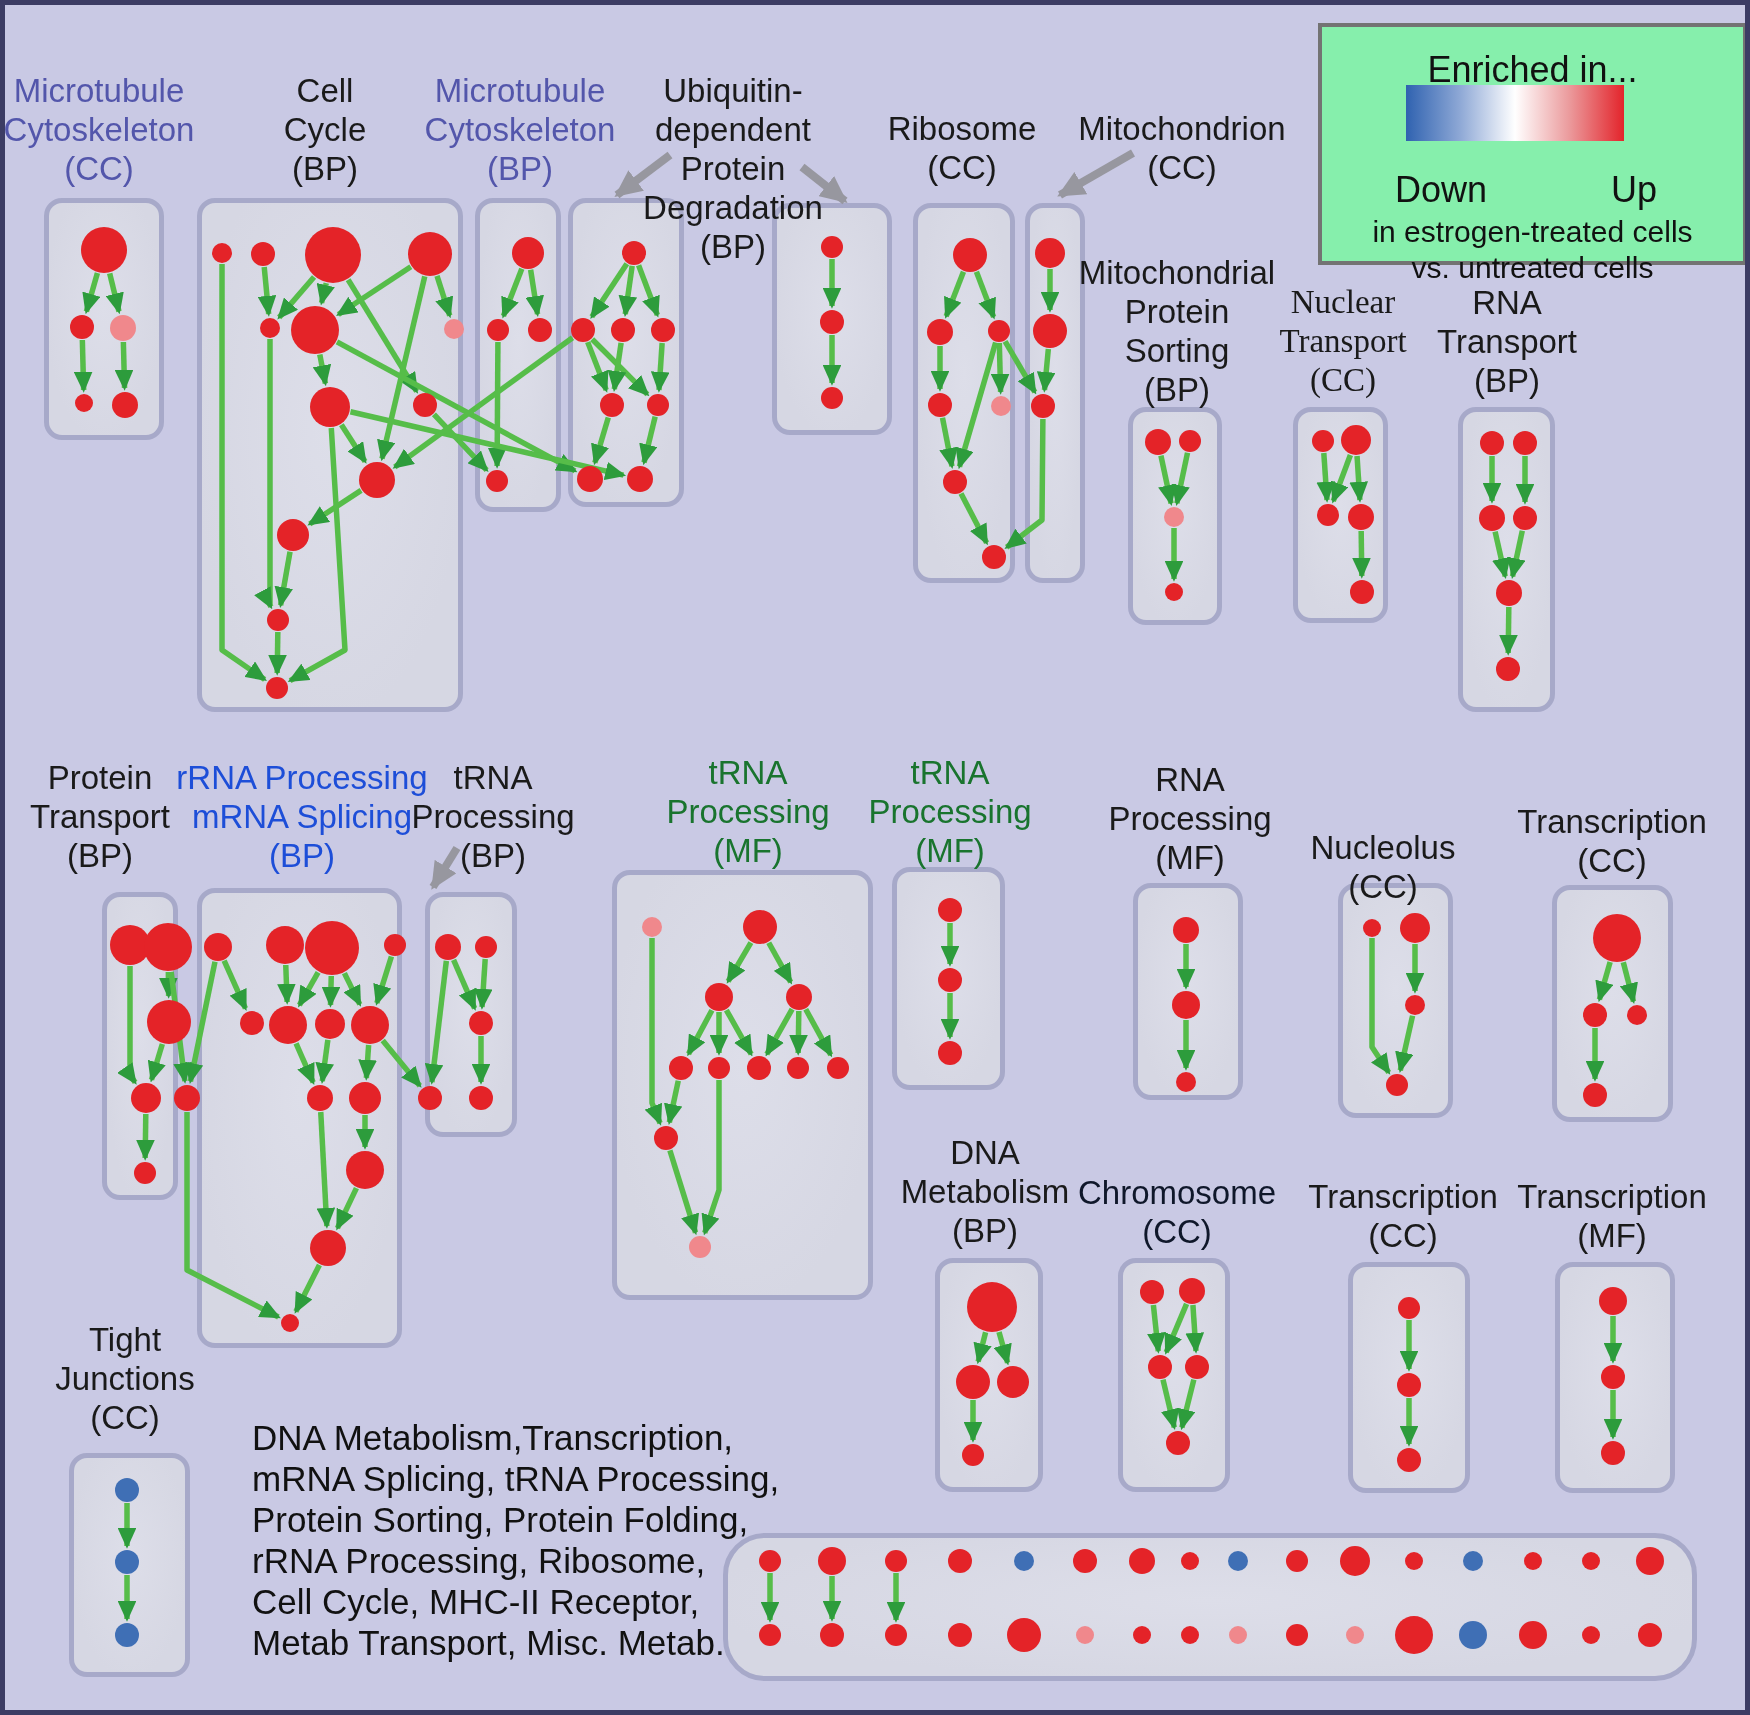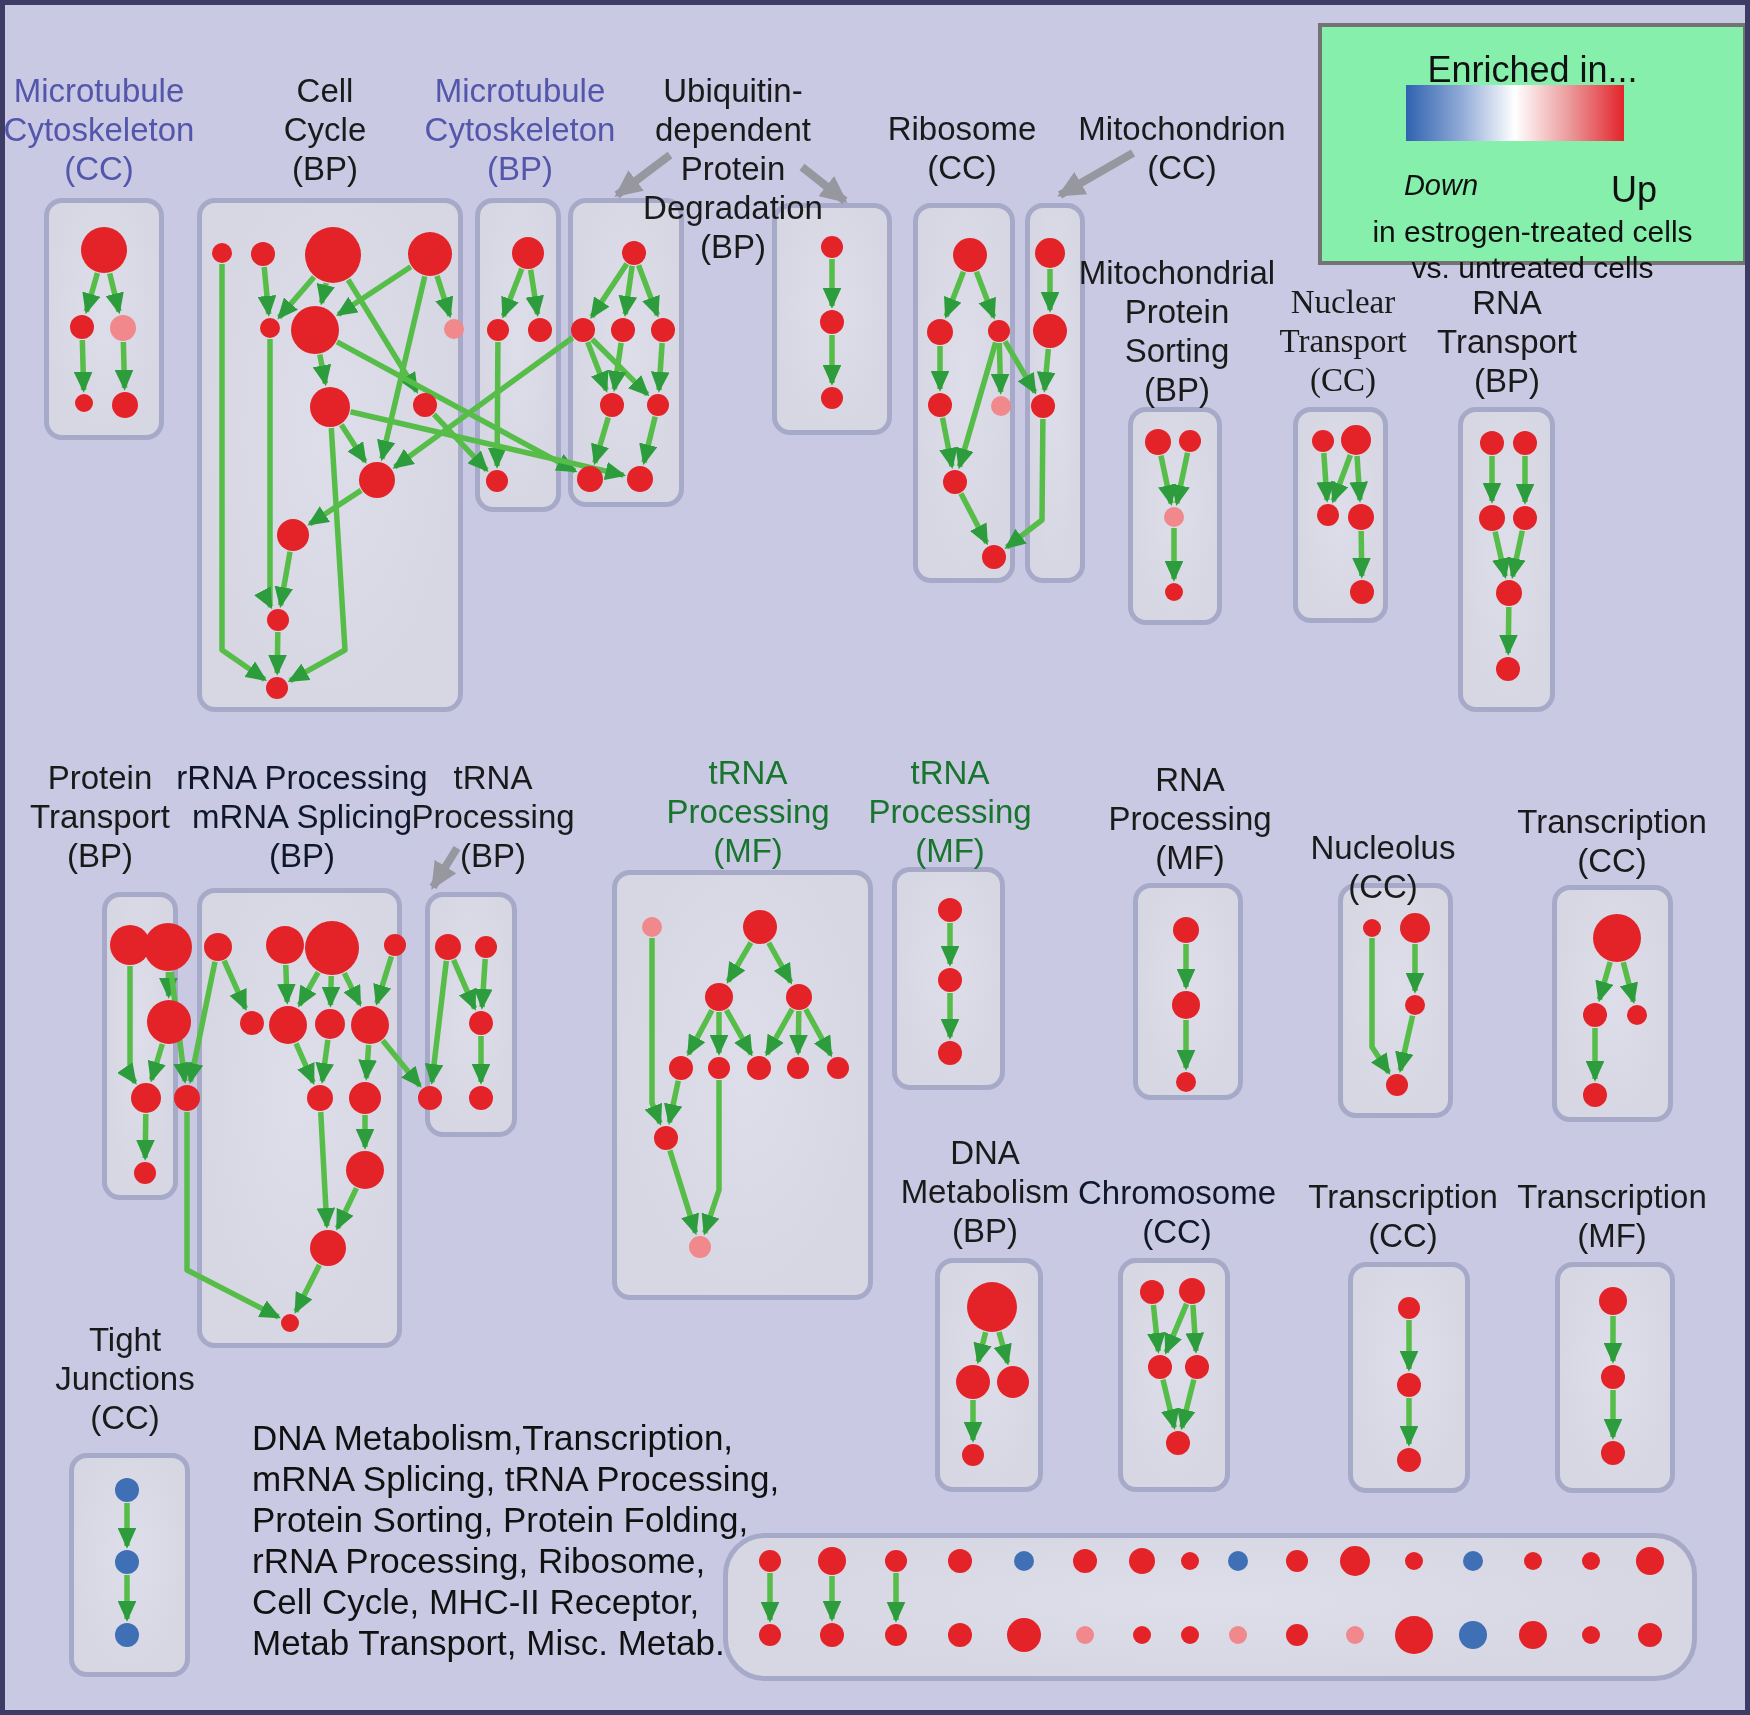--- a/index.html
+++ b/index.html
@@ -21,21 +21,21 @@
     color:#1a1a1a; z-index:5;
   }
   #net{position:absolute; left:0; top:0; z-index:4;}
   .legend{
     position:absolute; left:1313px; top:18px; width:429px; height:242px;
     box-sizing:border-box; border:4px solid #737373; background:#86efac; z-index:6;
   }
   .legend .ltitle{position:absolute; left:50%; top:22px; transform:translateX(-50%);
     font-size:36px; color:#111;}
   .legend .lbar{position:absolute; left:84px; top:58px; width:218px; height:56px;}
-  .legend .ldown{position:absolute; left:119px; top:142px; transform:translateX(-50%); font-size:29px; color:#111;font-style:italic;}
+  .legend .ldown{position:absolute; left:119px; top:142px; transform:translateX(-50%); font-size:36px; color:#111;}
   .legend .lup{position:absolute; left:312px; top:142px; transform:translateX(-50%); font-size:36px; color:#111;}
   .legend .lsub1{position:absolute; left:50%; top:188px; transform:translateX(-50%); font-size:30px; color:#111; white-space:nowrap;}
   .legend .lsub2{position:absolute; left:50%; top:224px; transform:translateX(-50%); font-size:30px; color:#111; white-space:nowrap;}
   .annotation{
     position:absolute; left:247px; top:1412px; z-index:5;
     font-size:35px; line-height:41px; color:#111; white-space:nowrap;
   }
 </style>
 </head>
 <body>
@@ -416,21 +416,21 @@
       <div class="glabel" style="left: 1502px; top: 278px; color: rgb(26, 26, 26);">
         <div>RNA</div>
         <div>Transport</div>
         <div>(BP)</div>
       </div>
       <div class="glabel" style="left: 95px; top: 753px; color: rgb(26, 26, 26);">
         <div>Protein</div>
         <div>Transport</div>
         <div>(BP)</div>
       </div>
-      <div class="glabel" style="left: 297px; top: 753px; color: #0f172a;">
+      <div class="glabel" style="left: 297px; top: 753px; color: #1d4ed8;">
         <div>rRNA Processing</div>
         <div>mRNA Splicing</div>
         <div>(BP)</div>
       </div>
       <div class="glabel" style="left: 488px; top: 753px; color: rgb(26, 26, 26);">
         <div>tRNA</div>
         <div>Processing</div>
         <div>(BP)</div>
       </div>
       <div class="glabel" style="left: 743px; top: 748px; color: rgb(25, 116, 46);">

